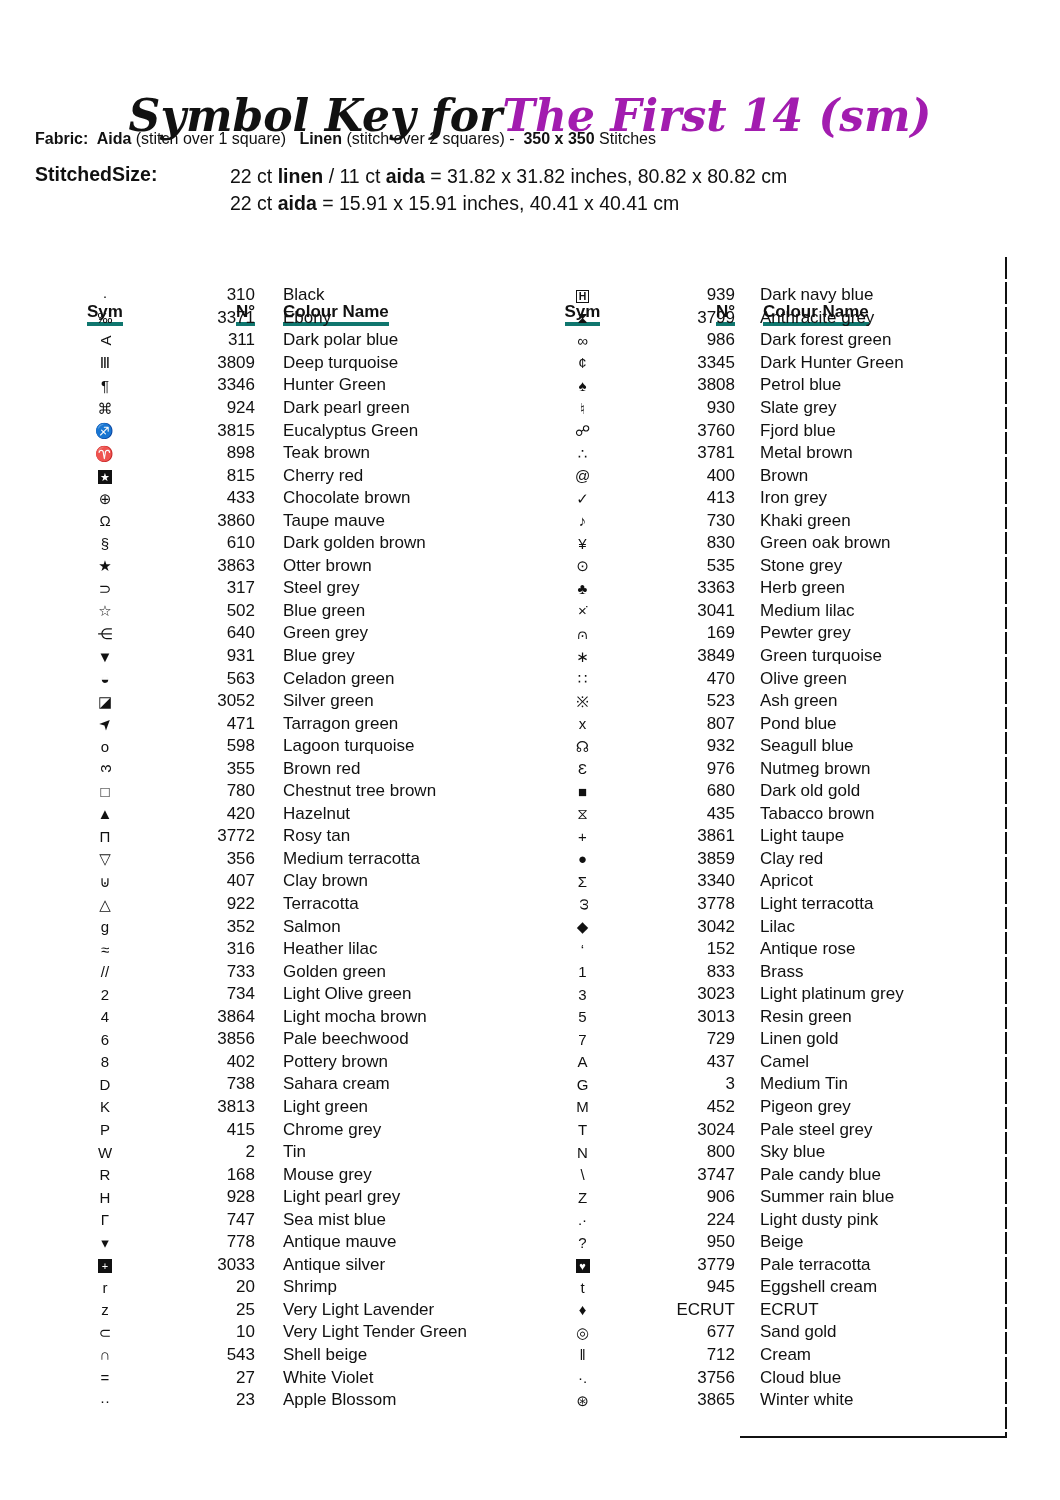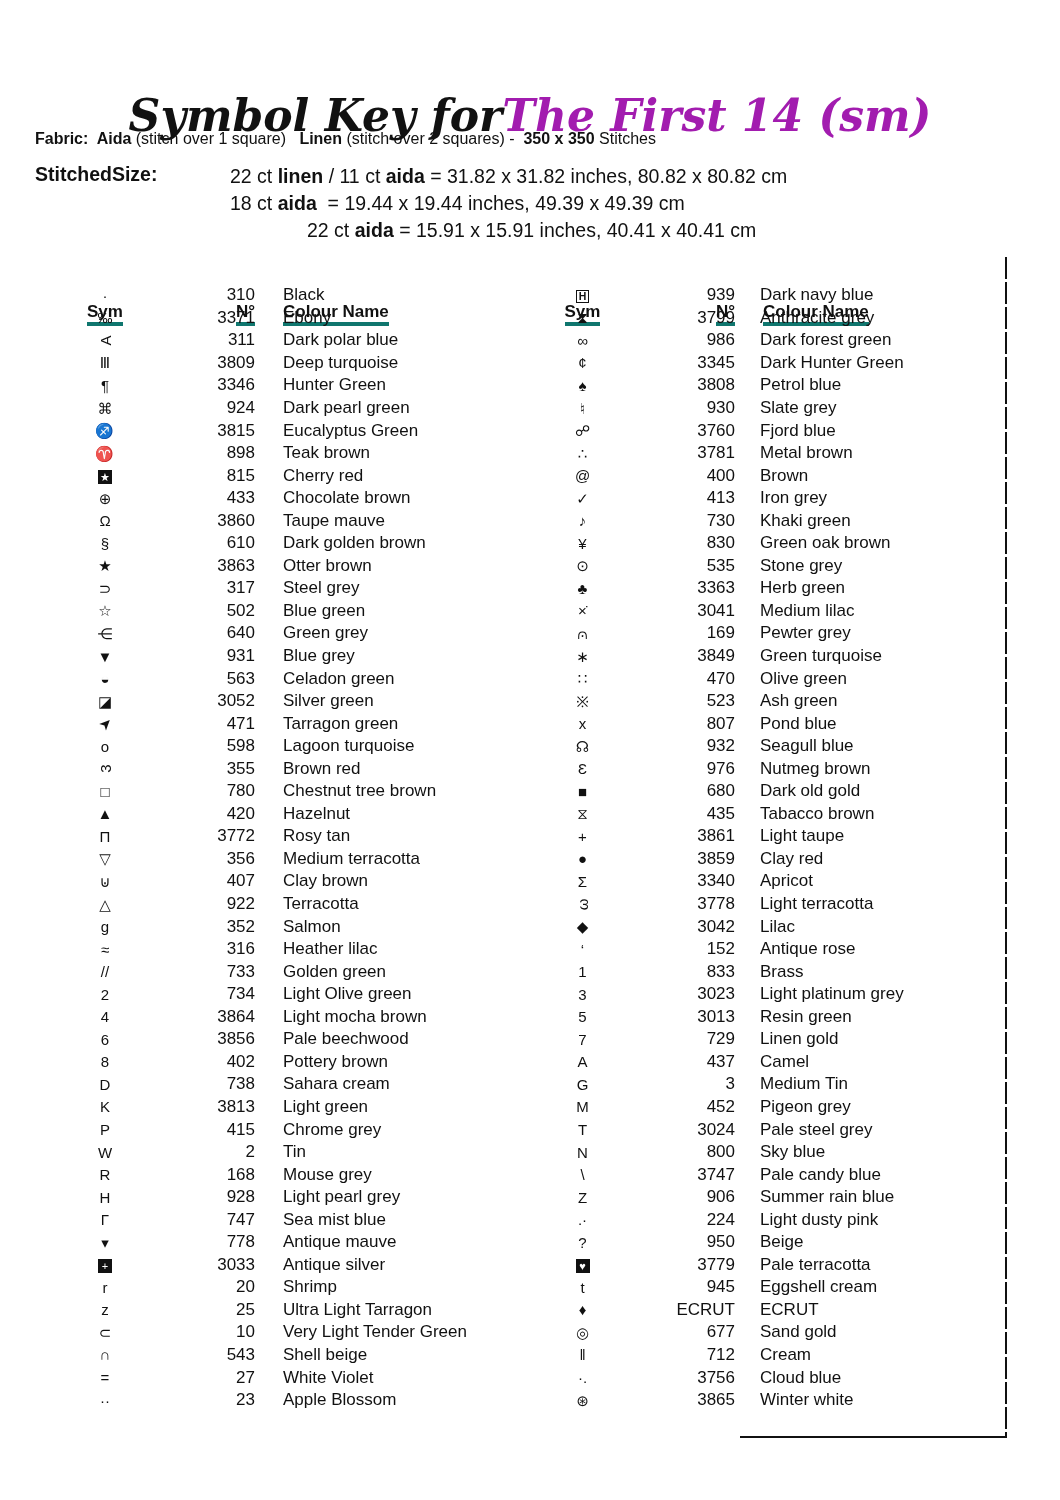--- a/index.html
+++ b/index.html
@@ -87,21 +87,20 @@
     <span>Symbol Key for</span>
     <span class="accent" style="color: #a21caf;">The First 14 (sm)</span>
   </h1>
 
   <div class="fabric"><b>Fabric:&nbsp; </b><b>Aida</b><span> (stitch over 1 square)&nbsp;&nbsp; </span><b>Linen</b><span> (stitch over 2 squares) - &nbsp;</span><b>350 x 350</b><span> Stitches</span></div>
 
   <div class="sizes">
     <span class="label">StitchedSize:</span>
     <div id="size-lines">
         <div class="size-line"><span>22 ct </span><b>linen</b><span> / 11 ct </span><b>aida</b><span> = 31.82 x 31.82 inches, 80.82 x 80.82 cm</span></div>
-        <div class="size-line"><span>18 ct </span><b>aida</b><span>&nbsp; = 19.44 x 19.44 inches, 49.39 x 49.39 cm</span></div>
         <div class="size-line"><span>22 ct </span><b>aida</b><span> = 15.91 x 15.91 inches, 40.41 x 40.41 cm</span></div>
       </div>
   </div>
 
   <div class="table-wrap">
     <div class="col left" id="col-left">
         <div class="thead">
           <span class="h h-sym">Sym</span>
           <span class="h h-num">N°</span>
           <span class="h h-name">Colour Name</span>
@@ -327,21 +326,21 @@
           <span class="name">Antique silver</span>
         </div>
         <div class="trow">
           <span class="sym"><span class="g">r</span></span>
           <span class="num">20</span>
           <span class="name">Shrimp</span>
         </div>
         <div class="trow">
           <span class="sym"><span class="g">z</span></span>
           <span class="num">25</span>
-          <span class="name">Ultra Light Tarragon</span>
+          <span class="name">Very Light Lavender</span>
         </div>
         <div class="trow">
           <span class="sym"><span class="g">⊂</span></span>
           <span class="num">10</span>
           <span class="name">Very Light Tender Green</span>
         </div>
         <div class="trow">
           <span class="sym"><span class="g">∩</span></span>
           <span class="num">543</span>
           <span class="name">Shell beige</span>

